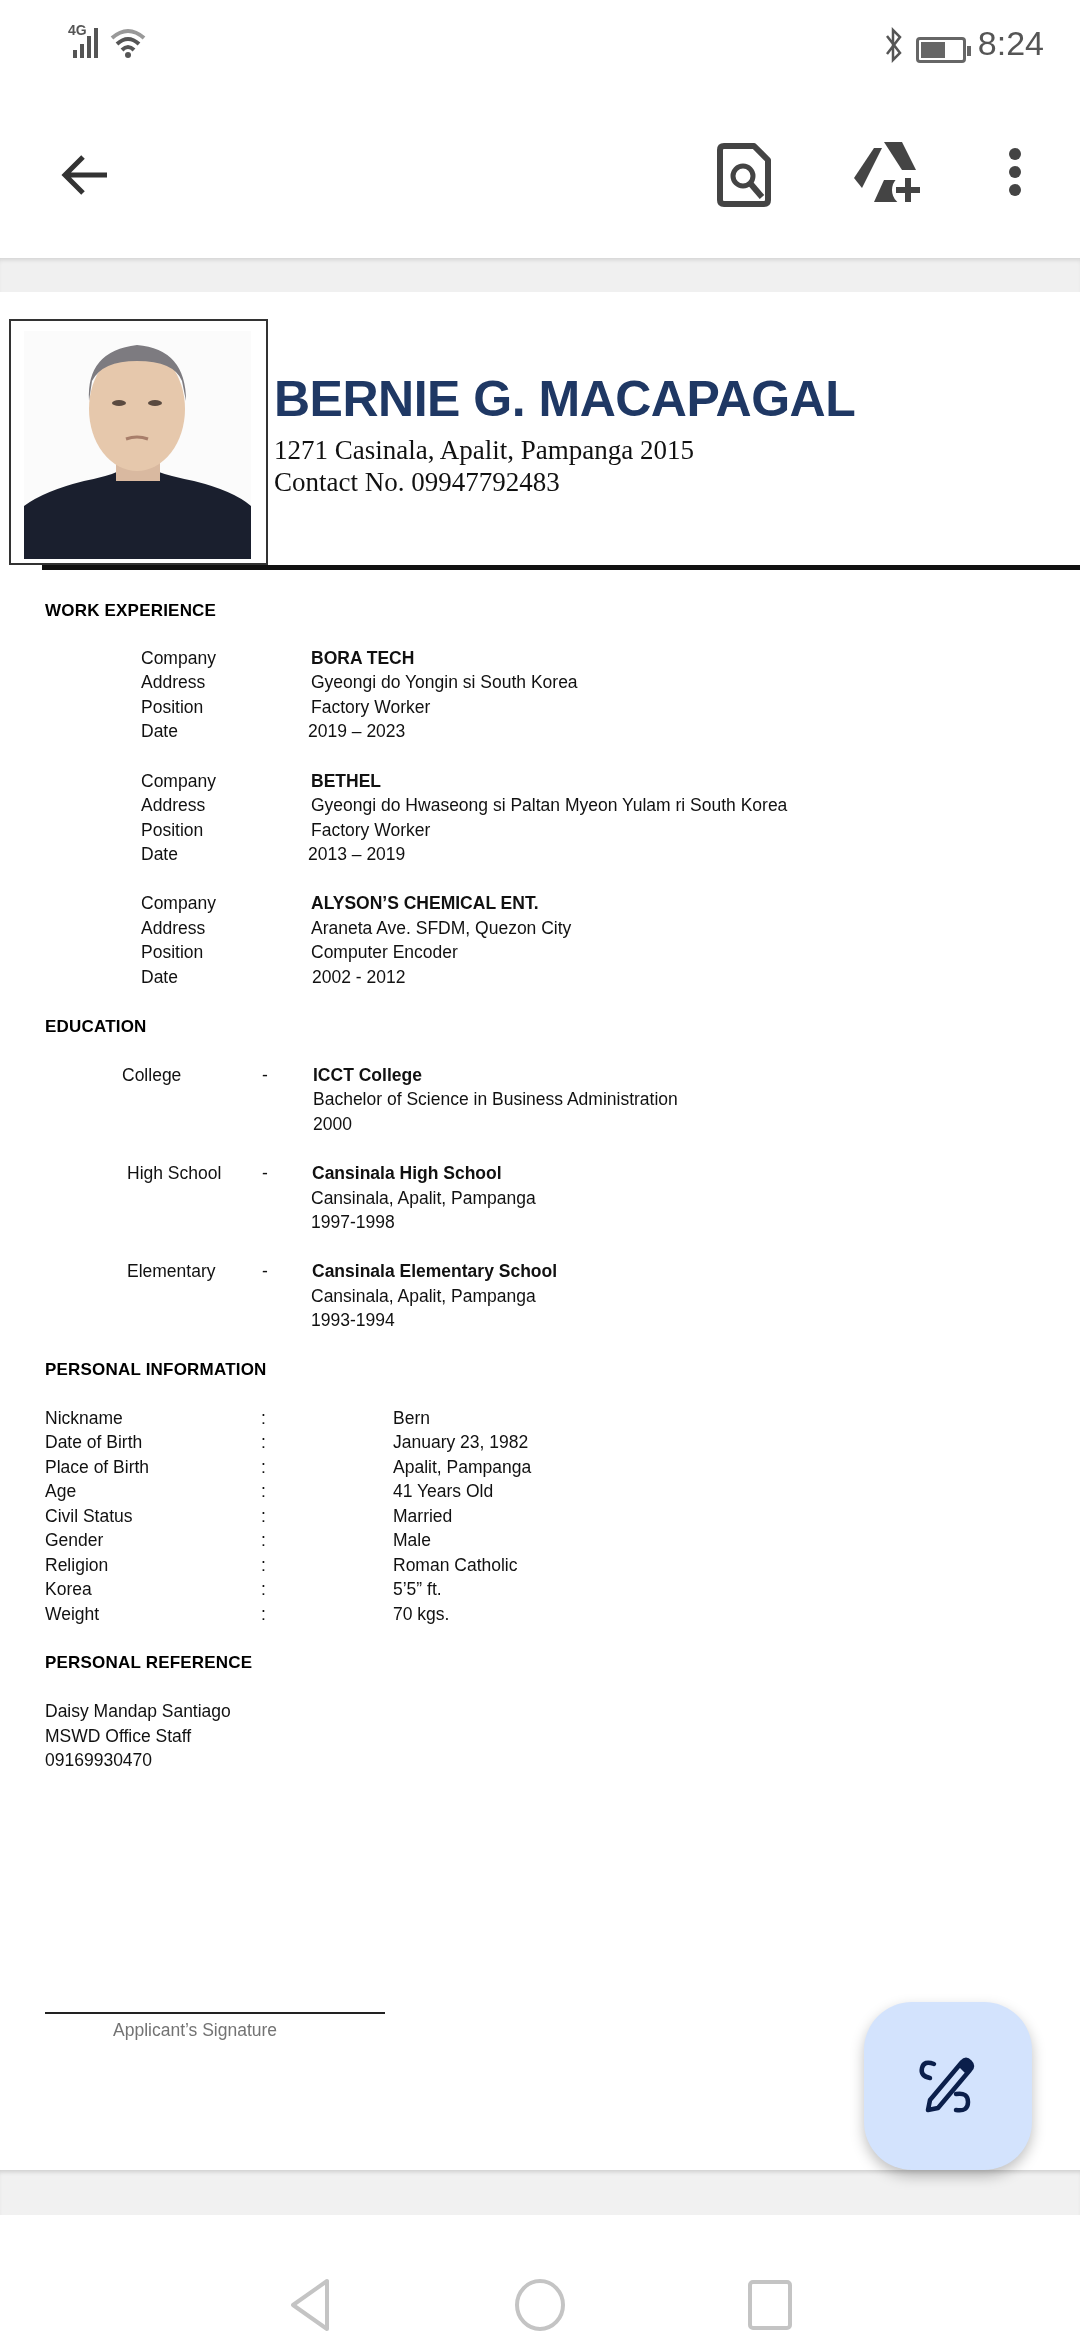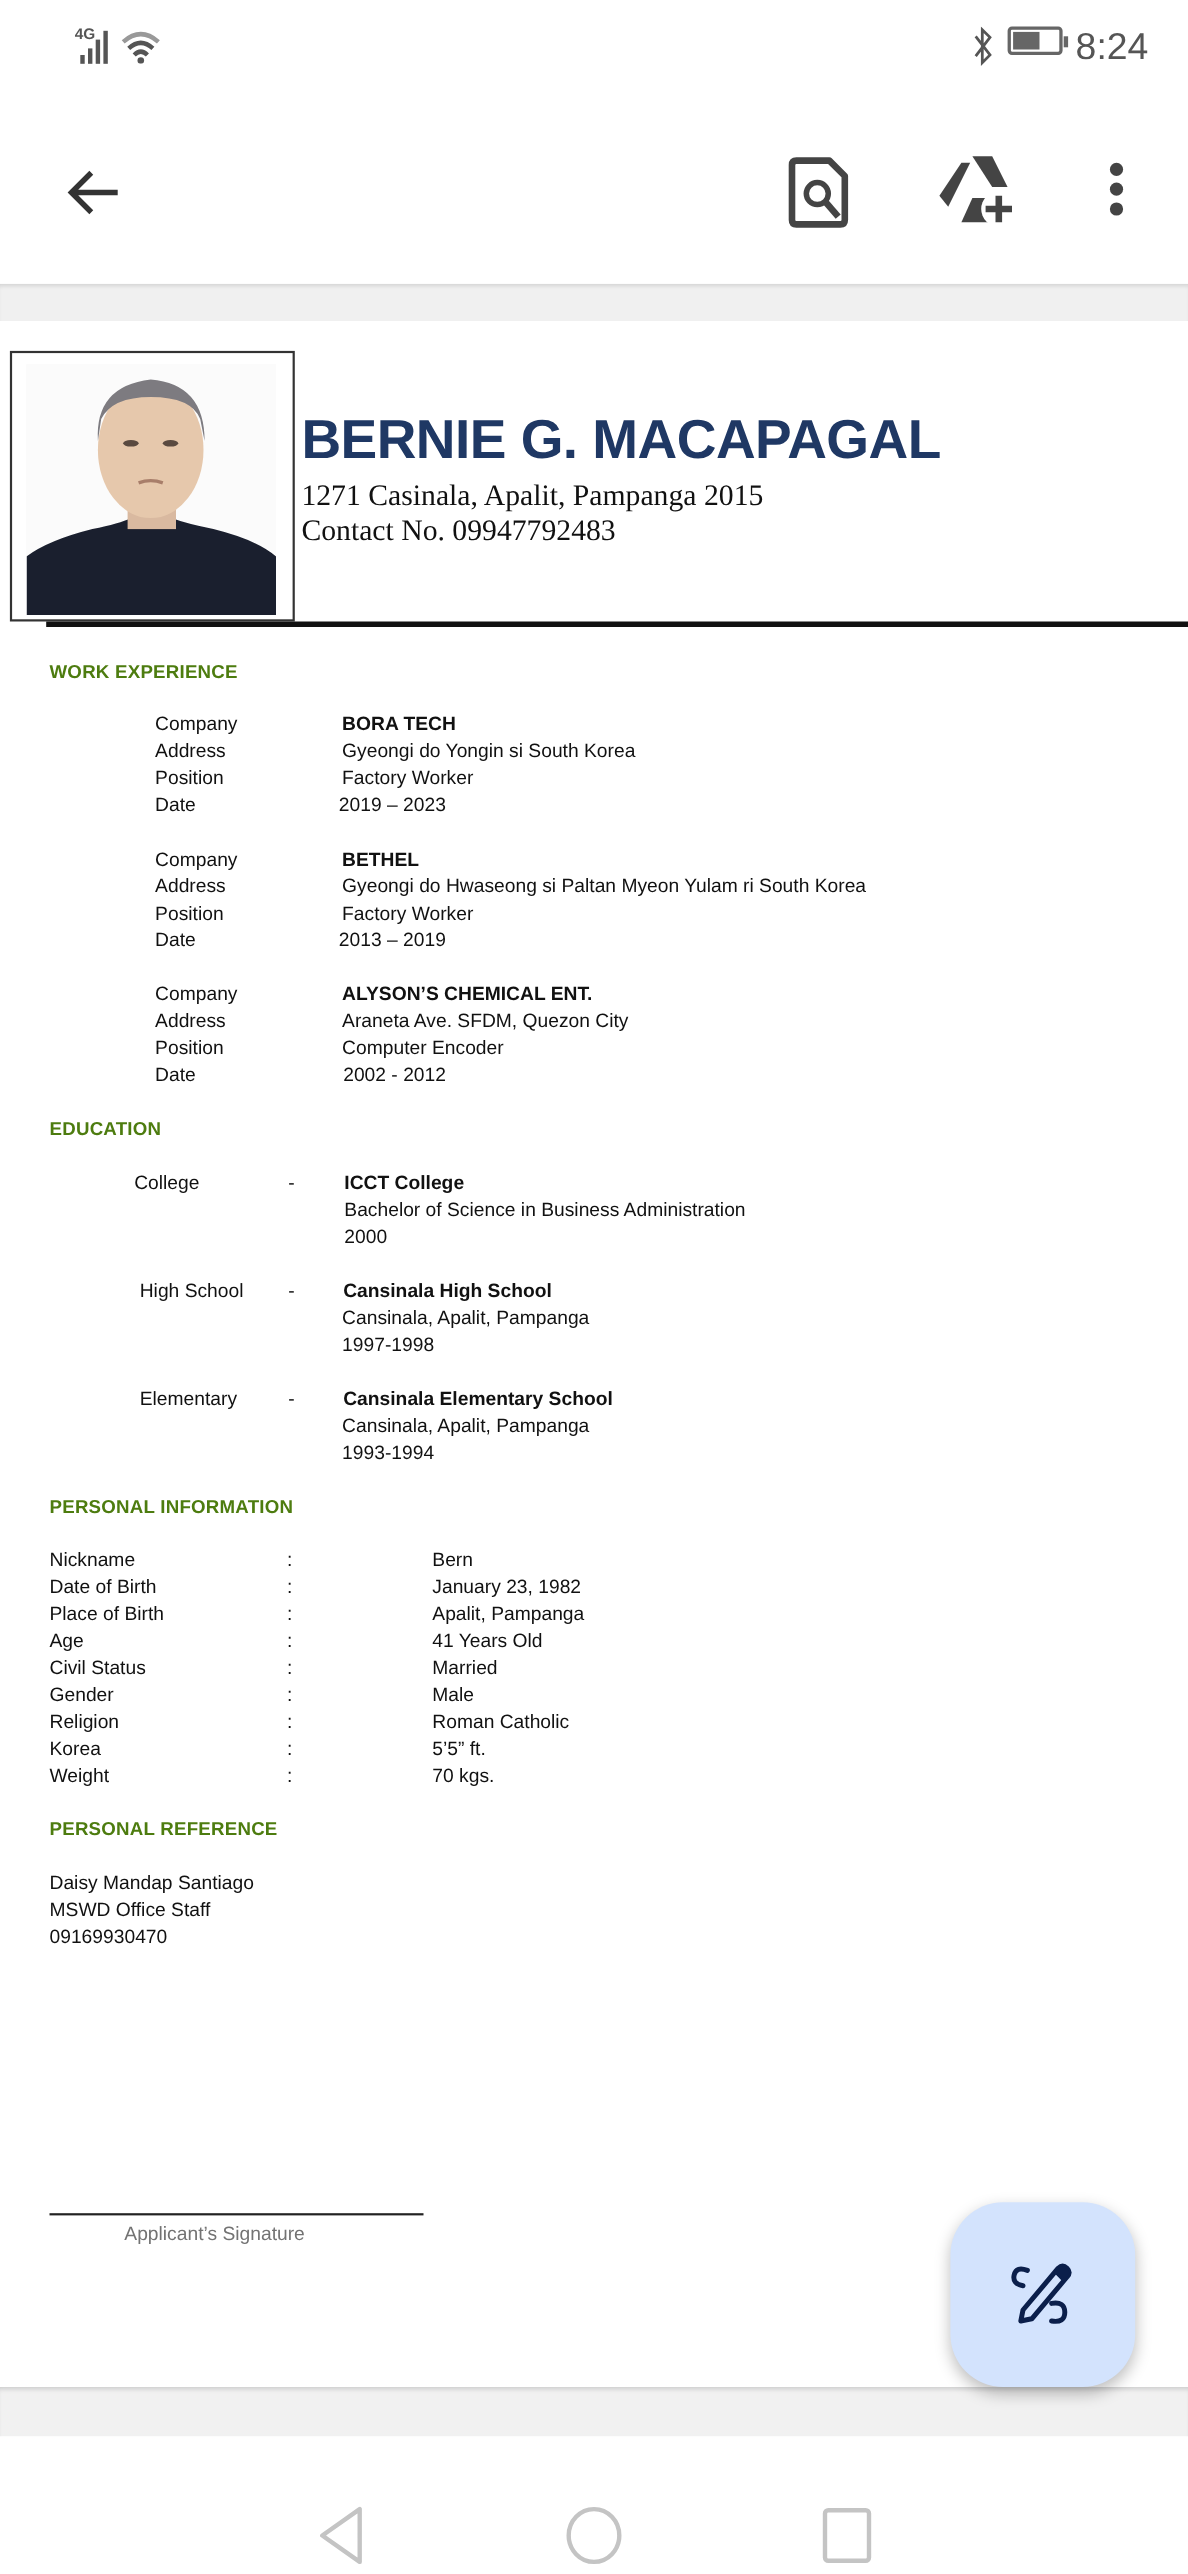--- a/index.html
+++ b/index.html
@@ -5,21 +5,21 @@
   * { box-sizing: border-box; margin: 0; padding: 0; }
   html, body { width: 1080px; height: 2340px; overflow: hidden; background: #fff; }
   body { position: relative; font-family: "Liberation Sans", sans-serif; color: #111; }
 
   
   .status-bar { position: absolute; left: 0; top: 0; width: 1080px; height: 90px; background: #fff; }
   .sb-left { position: absolute; left: 68px; top: 26px; display: flex; align-items: flex-end; gap: 6px; }
   .sb-4g { font-size: 14px; font-weight: bold; color: #555; position: relative; top: -20px; }
   .signal { display: flex; align-items: flex-end; gap: 3px; height: 30px; }
   .signal span { width: 4px; background: #555; display: block; }
-  .sb-right { position: absolute; right: 36px; top: 24px; display: flex; align-items: flex-start; gap: 12px; color: #555; }
+  .sb-right { position: absolute; right: 36px; top: 24px; display: flex; align-items: flex-end; gap: 12px; color: #555; }
   .battery { width: 50px; height: 26px; border: 3px solid #666; border-radius: 4px; position: relative; }
   .battery::before { content: ""; position: absolute; left: 2px; top: 2px; width: 24px; height: 16px; background: #666; }
   .battery::after { content: ""; position: absolute; right: -8px; top: 6px; width: 4px; height: 10px; background: #666; }
   .sb-time { font-size: 34px; color: #555; }
 
   
   .app-bar { position: absolute; left: 0; top: 90px; width: 1080px; height: 168px; background: #fff; }
   .back-btn { position: absolute; left: 50px; top: 50px; width: 70px; height: 70px; display: flex; align-items: center; justify-content: center; }
   .doc-title { position: absolute; left: 180px; top: 50px; font-size: 56px; color: #222; letter-spacing: -0.5px; white-space: nowrap; }
   .find-btn { position: absolute; left: 710px; top: 50px; width: 70px; height: 70px; }
@@ -29,21 +29,21 @@
   .gray-band-top { position: absolute; left: 0; top: 258px; width: 1080px; height: 34px; background: #f0f0f0; box-shadow: inset 0 4px 4px -2px rgba(0,0,0,0.12); }
 
   
   .page { position: absolute; left: 0; top: 292px; width: 1080px; height: 1878px; background: #fff; font-family: "Liberation Sans", sans-serif; }
   .photo-frame { position: absolute; left: 9px; top: 27px; width: 259px; height: 246px; border: 2px solid #333; background: #fff; }
   .photo { position: absolute; left: 13px; top: 10px; width: 227px; height: 228px; background: #fafafa; overflow: hidden; }
   .name { position: absolute; left: 274px; top: 78px; font-size: 50px; font-weight: bold; color: #1f3864; letter-spacing: -0.5px; }
   .addr-line { position: absolute; left: 274px; font-family: "Liberation Serif", serif; font-size: 27px; color: #111; }
   .header-rule { position: absolute; left: 42px; top: 273px; width: 1038px; height: 5px; background: #111; }
 
-  .section-title { position: absolute; left: 45px; font-size: 17px; font-weight: bold; color: #4d7c0f; letter-spacing: 0.2px; }
+  .section-title { position: absolute; left: 45px; font-size: 17px; font-weight: bold; color: #000000; letter-spacing: 0.2px; }
   .row { position: absolute; font-size: 17.5px; color: #111; white-space: nowrap; }
   .bold { font-weight: bold; }
   .certify { position: absolute; left: 152px; top: 1580px; font-size: 18px; font-style: italic; color: #111; white-space: nowrap; }
   .sig-line { position: absolute; left: 45px; top: 1720px; width: 340px; height: 2px; background: #222; }
   .sig-label { position: absolute; left: 113px; top: 1728px; font-size: 17.5px; color: #737373; }
 
   .gray-band-bottom { position: absolute; left: 0; top: 2170px; width: 1080px; height: 45px; background: #f1f1f1; box-shadow: inset 0 4px 4px -2px rgba(0,0,0,0.15); }
 
   
   .fab { position: absolute; left: 864px; top: 2002px; width: 168px; height: 168px; border-radius: 48px; background: #d3e3fd; box-shadow: 0 6px 14px rgba(0,0,0,0.25); display: flex; align-items: center; justify-content: center; }

